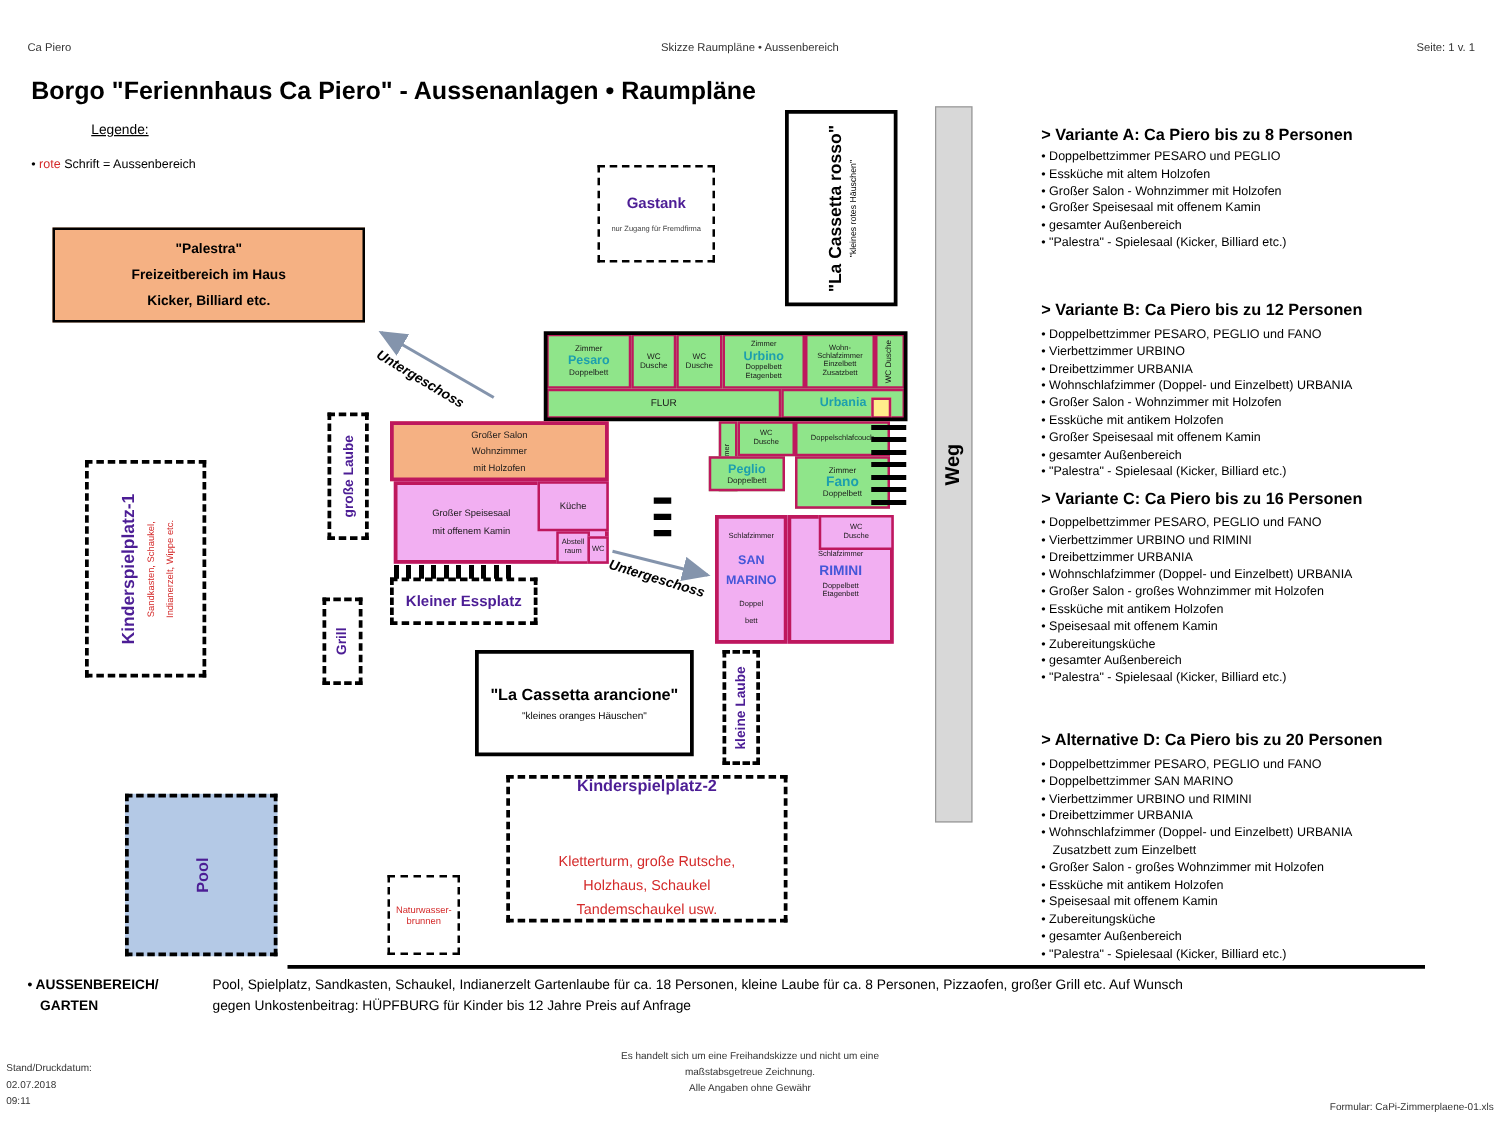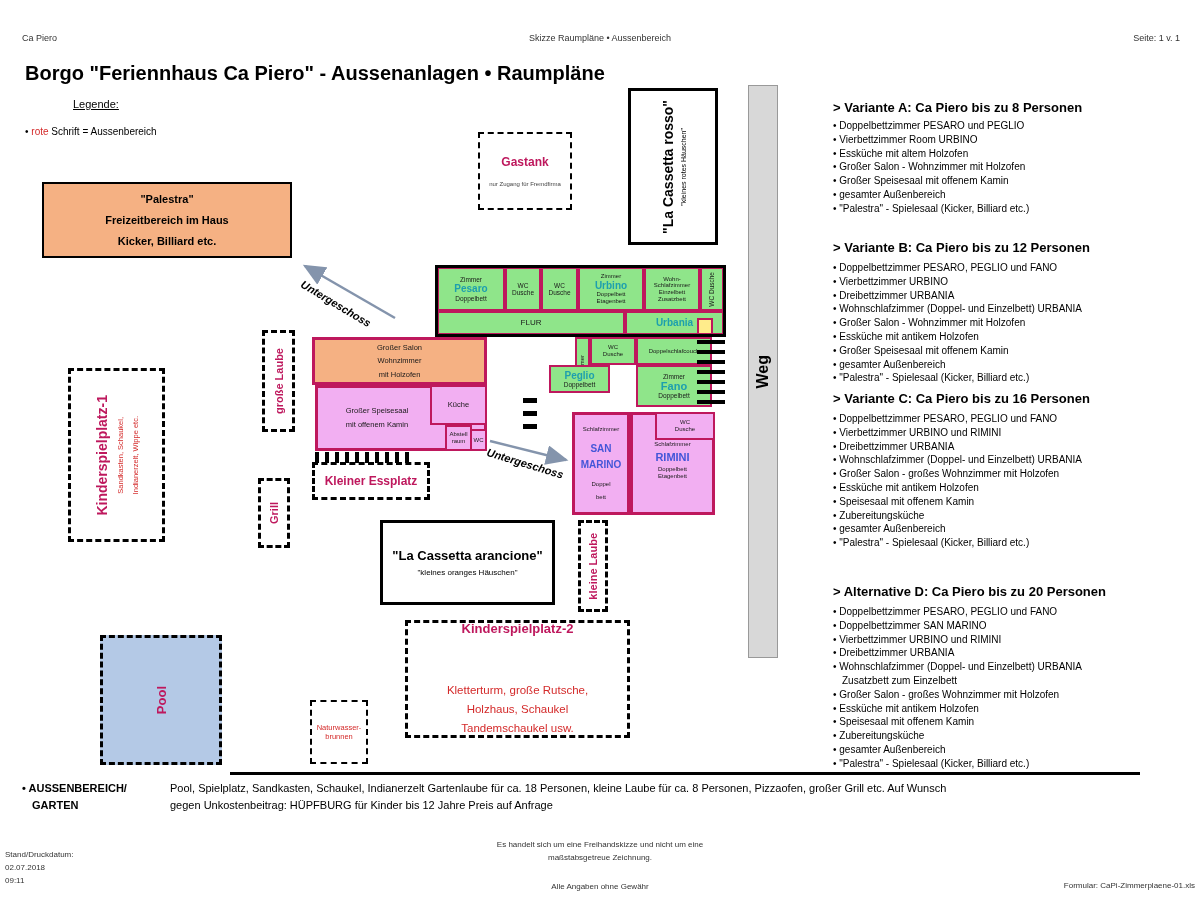--- a/index.html
+++ b/index.html
@@ -28,21 +28,21 @@
   .t75{font-size:7.5px;color:#1a1a1a;}
   .rn{font-size:10px;font-weight:bold;color:#1d9fae;}
   .rnb{font-size:10px;font-weight:bold;color:#4456d8;}
   .vtext{writing-mode:vertical-rl;transform:rotate(180deg);}
   .dash{position:absolute;border:3px dashed #000;box-sizing:border-box;display:flex;
         align-items:center;justify-content:center;text-align:center;}
   .dash2{position:absolute;border:2px dashed #000;box-sizing:border-box;display:flex;
         align-items:center;justify-content:center;text-align:center;}
   .solidbox{position:absolute;border:3px solid #000;box-sizing:border-box;display:flex;
         align-items:center;justify-content:center;text-align:center;}
-  .redbold{color:#be185d;font-weight:bold;}
+  .redbold{color:#4c1d95;font-weight:bold;}
   .stairs-h{background:repeating-linear-gradient(to bottom,#000 0 4px,transparent 4px 10px);}
   .stairs-v{background:repeating-linear-gradient(to right,#000 0 4px,transparent 4px 10px);}
   .ug{font-size:11px;font-weight:bold;transform-origin:0 0;white-space:nowrap;font-style:italic;}
   .ft{font-size:8px;color:#333;line-height:13px;}
   .bt{font-size:11px;line-height:17px;}
 </style>
 </head>
 <body>
 
 <div class="page">
@@ -51,21 +51,20 @@
   <div class="abs hdr" style="left:400px;top:33px;width:400px;text-align:center;">Skizze Raumpläne • Aussenbereich</div>
   <div class="abs hdr" style="left:1060px;top:33px;width:120px;text-align:right;">Seite: 1 v. 1</div>
 
   <div class="abs title" style="left:25px;top:62px;">Borgo "Feriennhaus Ca Piero" - Aussenanlagen • Raumpläne</div>
   <div class="abs legend-h" style="left:25px;top:98px;margin-left:48px;">Legende:</div>
   <div class="abs legend-i" style="left:25px;top:126px;"><span>•</span> <span class="red">rote</span> <span>Schrift = Aussenbereich</span></div>
 
   <div class="abs vh" style="left:833px;top:100px;">&gt; Variante A: Ca Piero bis zu 8 Personen</div>
   <div class="abs vlist" style="left:833px;top:119px;width:360px;">
       <div class="li">• Doppelbettzimmer PESARO und PEGLIO</div>
-      <div class="li">• Vierbettzimmer Room URBINO</div>
       <div class="li">• Essküche mit altem Holzofen</div>
       <div class="li">• Großer Salon - Wohnzimmer mit Holzofen</div>
       <div class="li">• Großer Speisesaal mit offenem Kamin</div>
       <div class="li">• gesamter Außenbereich</div>
       <div class="li">• "Palestra" - Spielesaal (Kicker, Billiard etc.)</div>
     </div>
 
   <div class="abs vh" style="left:833px;top:240px;">&gt; Variante B: Ca Piero bis zu 12 Personen</div>
   <div class="abs vlist" style="left:833px;top:261px;width:360px;">
       <div class="li">• Doppelbettzimmer PESARO, PEGLIO und FANO</div>
@@ -174,21 +173,21 @@
   <div class="cell green" style="left:575px;top:337px;width:15px;height:56px;">
     <span class="vtext t6">Zimmer</span>
   </div>
   <div class="cell green" style="left:590px;top:337px;width:46px;height:28px;">
     <span class="t6">WC</span>
     <span class="t6">Dusche</span>
   </div>
   <div class="cell green" style="left:636px;top:337px;width:76px;height:28px;">
     <span class="t6">Doppelschlafcouch</span>
   </div>
-  <div class="cell green" style="left:549px;top:365px;width:61px;height:28px;">
+  <div class="cell green" style="left:567px;top:365px;width:61px;height:28px;">
     <span class="rn">Peglio</span>
     <span class="t65">Doppelbett</span>
   </div>
   <div class="cell green" style="left:636px;top:365px;width:76px;height:42px;">
     <span class="t65">Zimmer</span>
     <span class="rn" style="font-size:11px;text-align:right;">Fano</span>
     <span class="t65">Doppelbett</span>
   </div>
   <div class="abs stairs-h" style="left:697px;top:340px;width:28px;height:64px;"></div>
 
@@ -298,17 +297,17 @@
   </div>
 
   <div class="abs ft" style="left:5px;top:848px;">
     <div>Stand/Druckdatum:</div>
     <div>02.07.2018</div>
     <div>09:11</div>
   </div>
   <div class="abs ft" style="left:400px;top:838px;width:400px;text-align:center;">
     <div>Es handelt  sich um eine Freihandskizze und nicht um eine</div>
     <div>maßstabsgetreue Zeichnung.</div>
-    <div style="margin-top:16px;">Alle Angaben ohne Gewähr</div>
+    <div style="">Alle Angaben ohne Gewähr</div>
   </div>
   <div class="abs ft" style="left:1020px;top:879px;width:175px;text-align:right;">Formular: CaPi-Zimmerplaene-01.xls</div>
 
 </div>
 
 </body></html>

